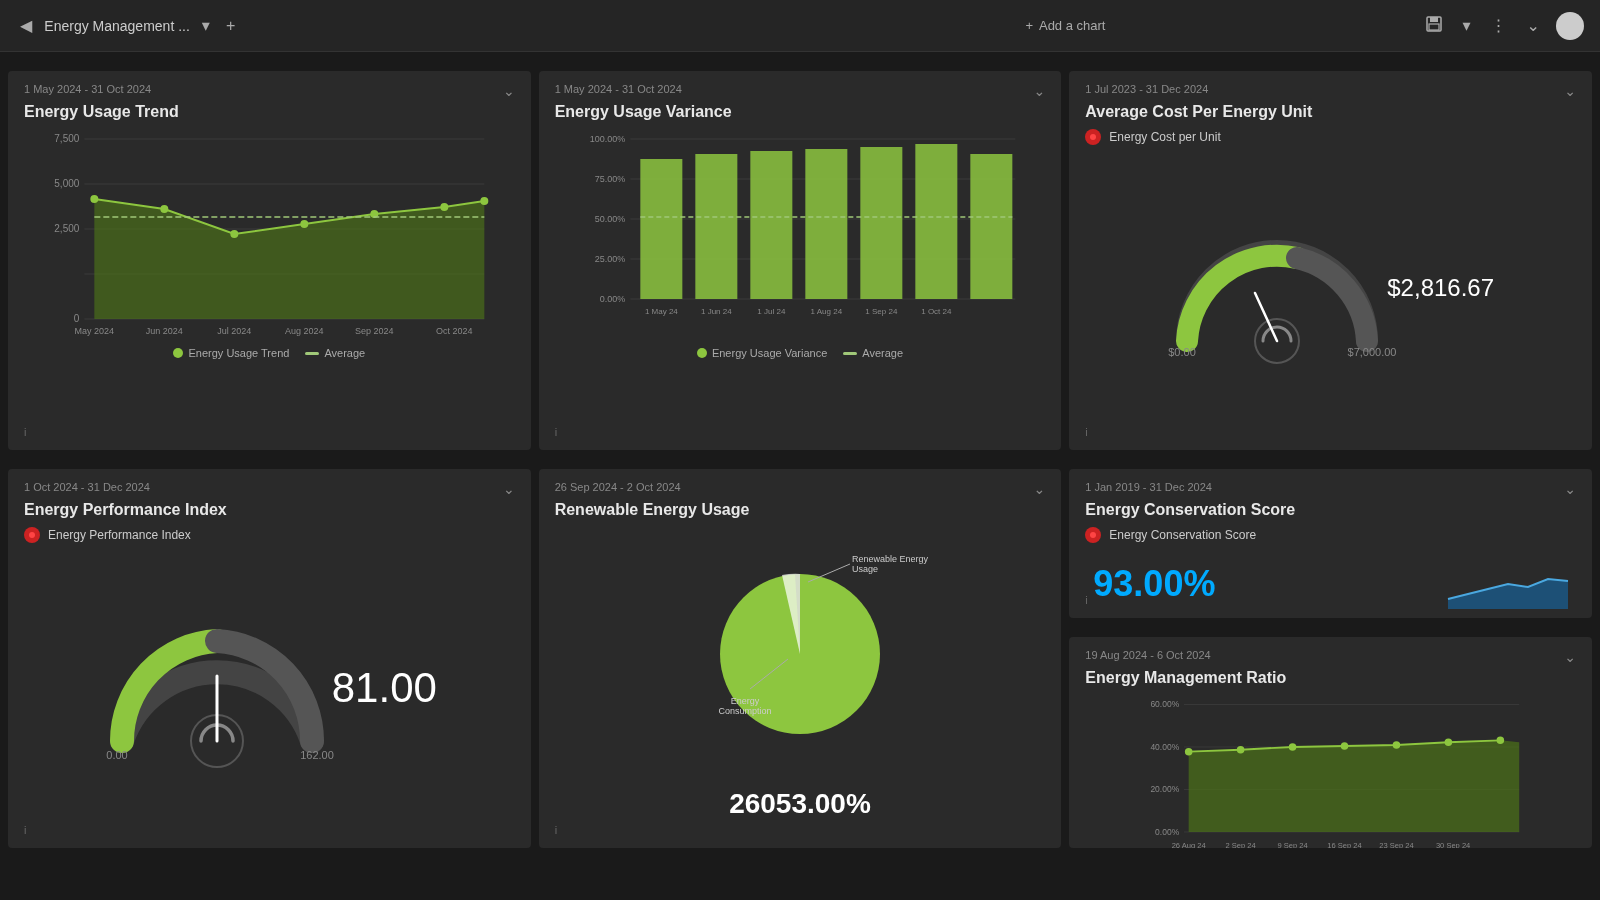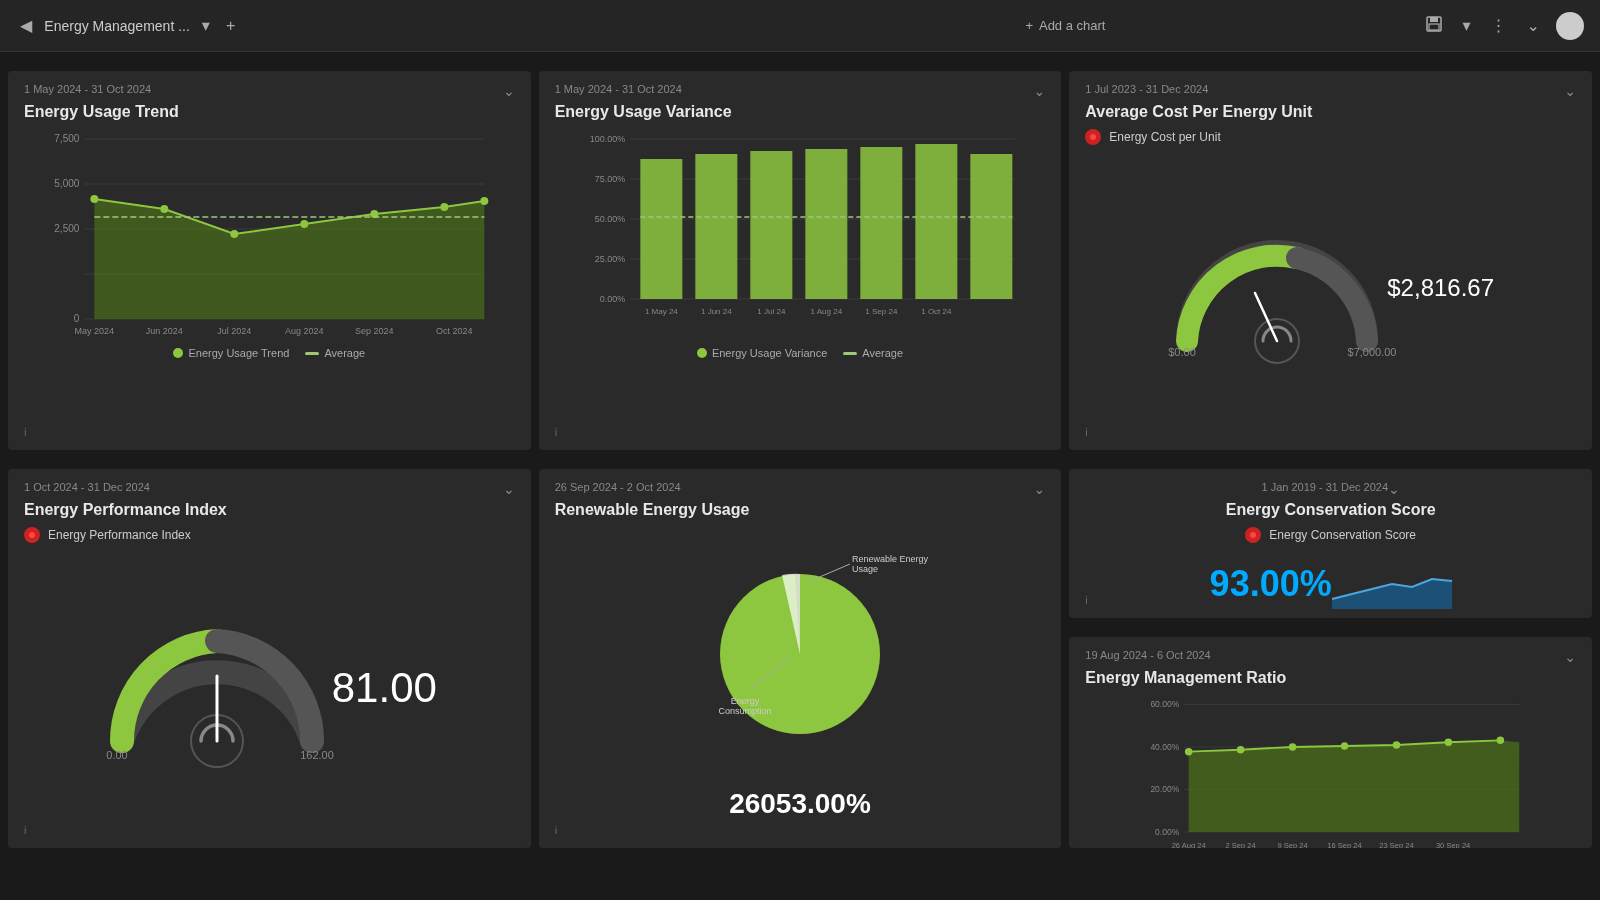--- a/index.html
+++ b/index.html
@@ -411,21 +411,21 @@
         <text x="55" y="160" fill="#ccc" font-size="9" text-anchor="middle">Energy</text>
         <text x="55" y="170" fill="#ccc" font-size="9" text-anchor="middle">Consumption</text>
       </svg>
       <div class="pie-label">26053.00%</div>
     </div>
     <div class="card-info">i</div>
   </div>
 
   <div style="display:flex;flex-direction:column;gap:8px;">
 
-    <div class="card" style="flex:1;min-height:0;align-items:center;">
+    <div class="card" style="flex:1;min-height:0;">
       <div class="card-header">
         <span class="card-date">1 Jan 2019 - 31 Dec 2024</span>
         <span class="card-chevron">⌄</span>
       </div>
       <div class="card-title">Energy Conservation Score</div>
       <div class="series-label">
         <div class="series-icon"></div>
         <span class="series-name">Energy Conservation Score</span>
       </div>
       <div style="display:flex;align-items:center;justify-content:space-between;padding:0 8px;">

